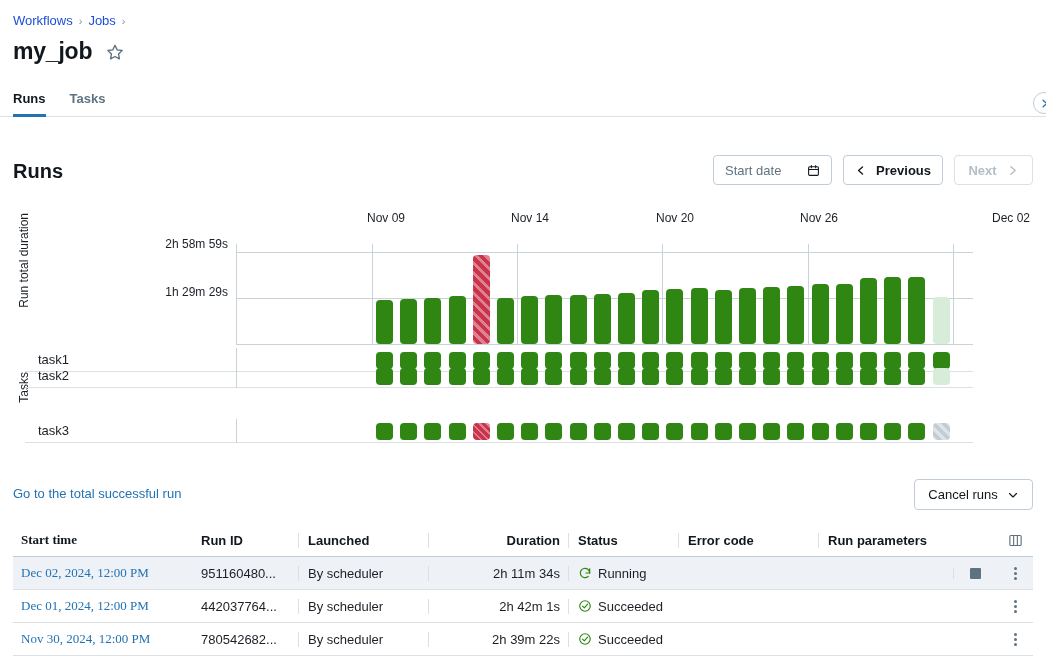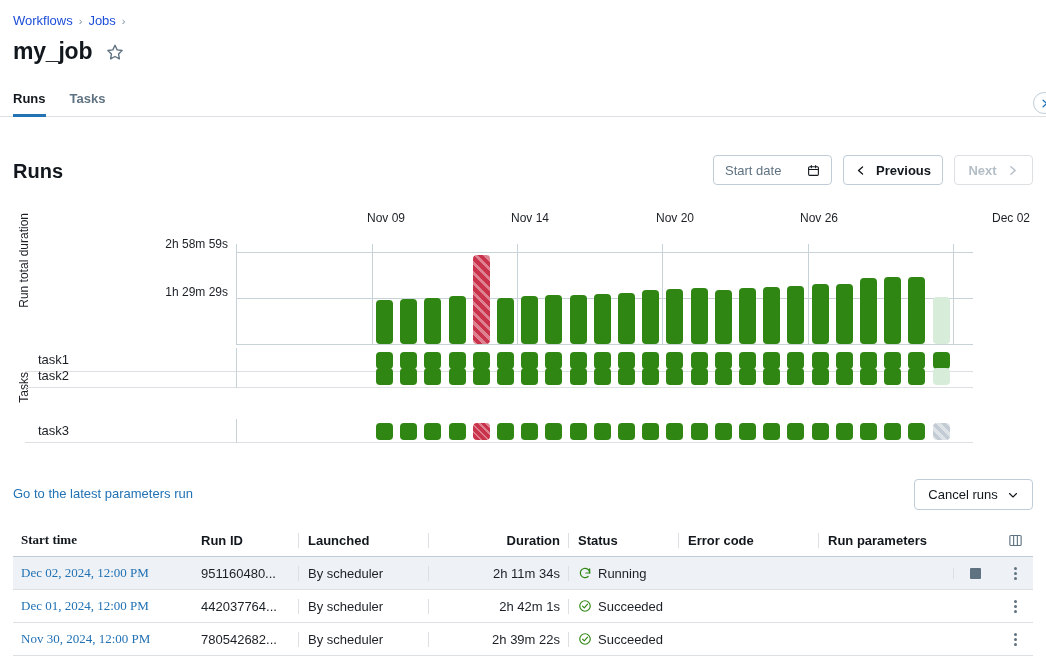--- a/index.html
+++ b/index.html
@@ -333,21 +333,21 @@
         <div class="tcell succeeded" title="task3 Nov 26" style="left: 550.4px;"></div>
         <div class="tcell succeeded" title="task3 Nov 27" style="left: 574.6px;"></div>
         <div class="tcell succeeded" title="task3 Nov 28" style="left: 598.8px;"></div>
         <div class="tcell succeeded" title="task3 Nov 29" style="left: 623px;"></div>
         <div class="tcell succeeded" title="task3 Nov 30" style="left: 647.2px;"></div>
         <div class="tcell succeeded" title="task3 Dec 01" style="left: 671.4px;"></div>
         <div class="tcell pending" title="task3 Dec 02" style="left: 695.6px;"></div>
       </div>
   </div>
 
-  <a class="latest-link">Go to the latest parameters run</a>
+  <a class="latest-link">Go to the total successful run</a>
   <div class="cancel-btn">
     <span>Cancel runs</span>
     <svg viewBox="0 0 24 24" width="12" height="12" fill="none" stroke="#11171c" stroke-width="2.2" stroke-linecap="round" stroke-linejoin="round">
       <polyline points="5,9 12,16 19,9"></polyline>
     </svg>
   </div>
 
   <div class="table">
     <div class="trow thead">
       <div class="c c-start">Start time</div>

